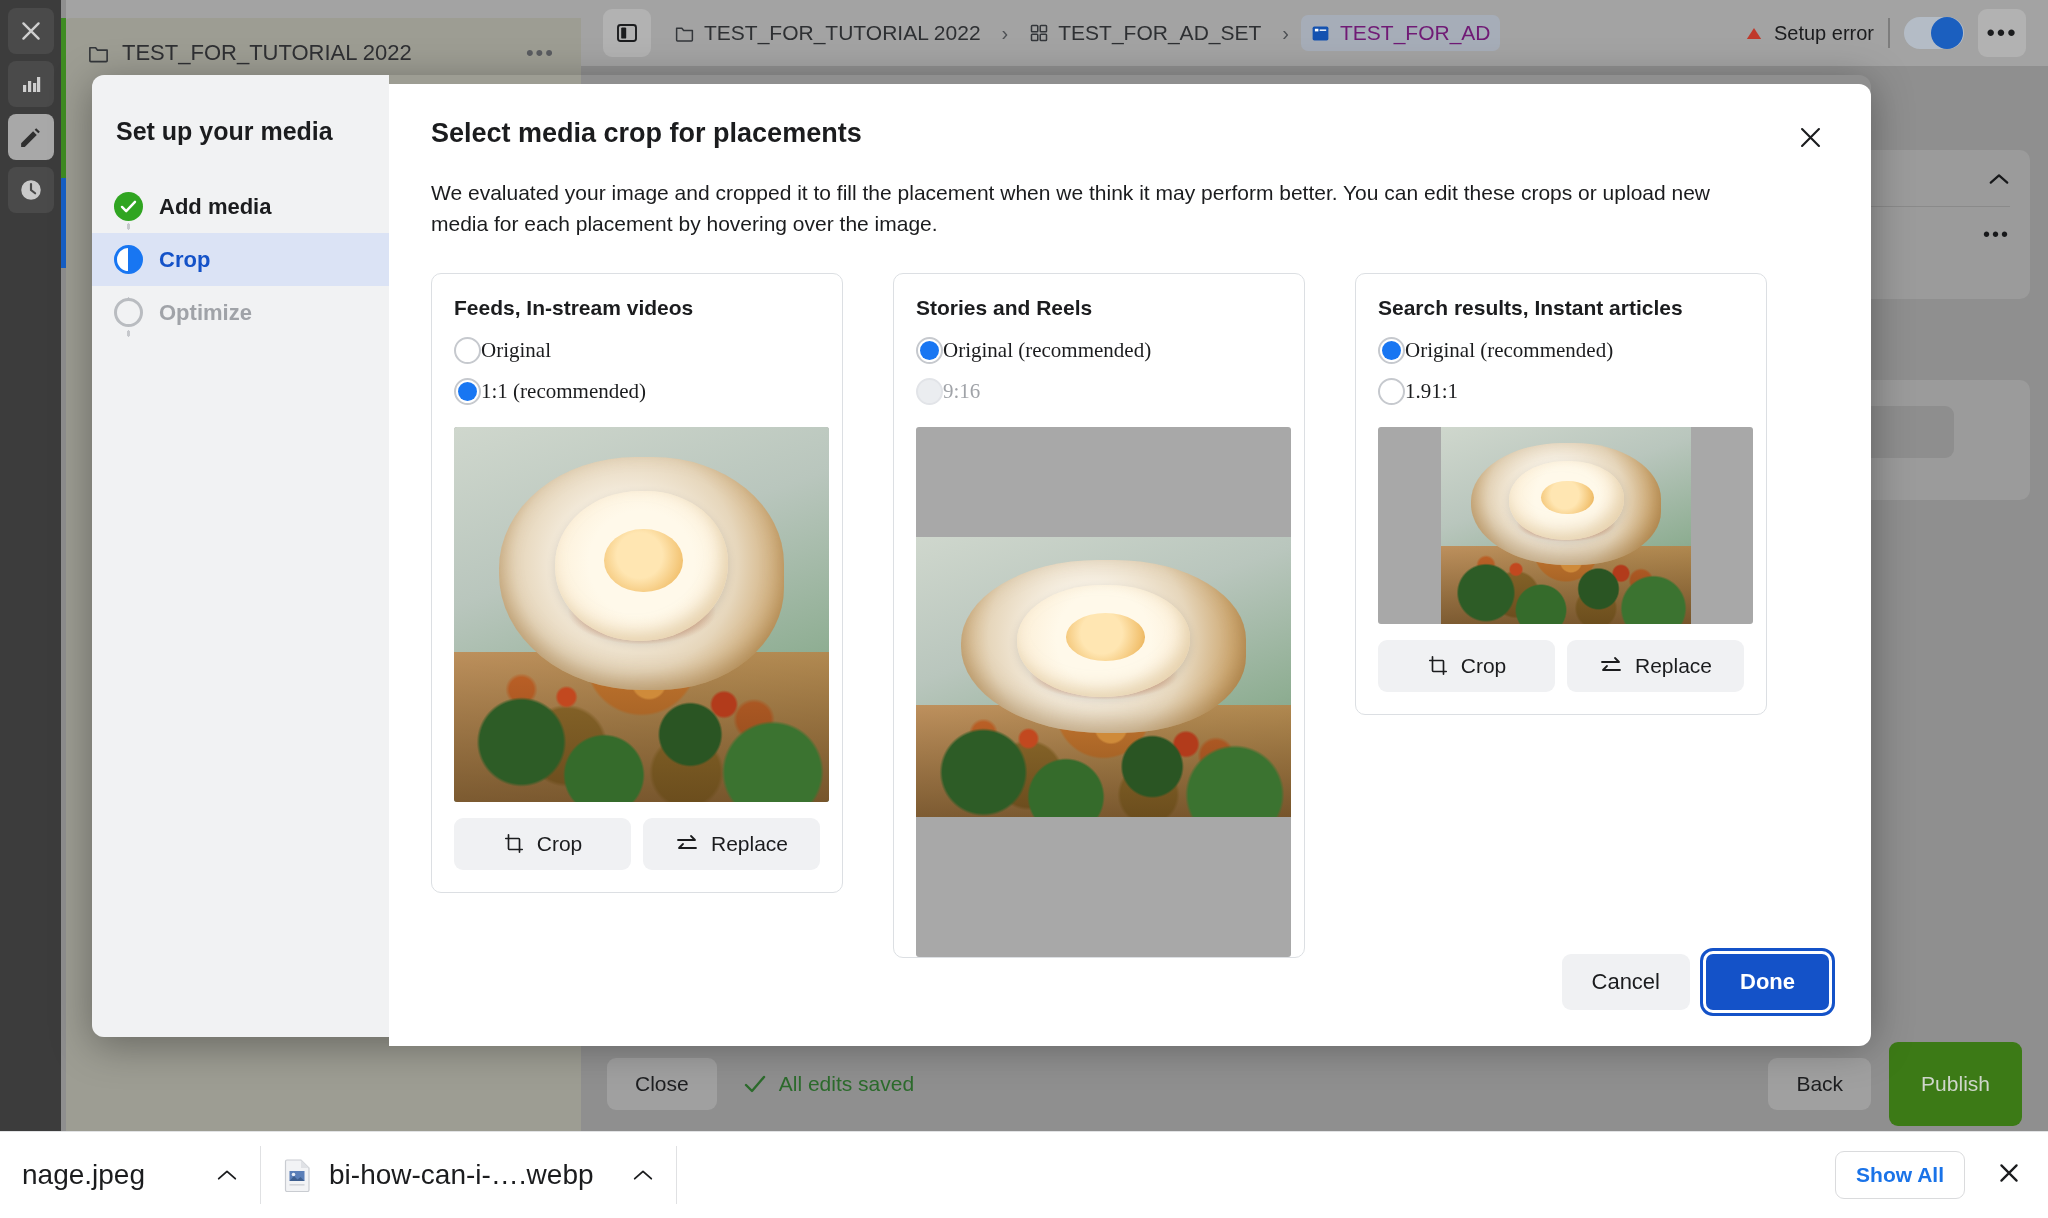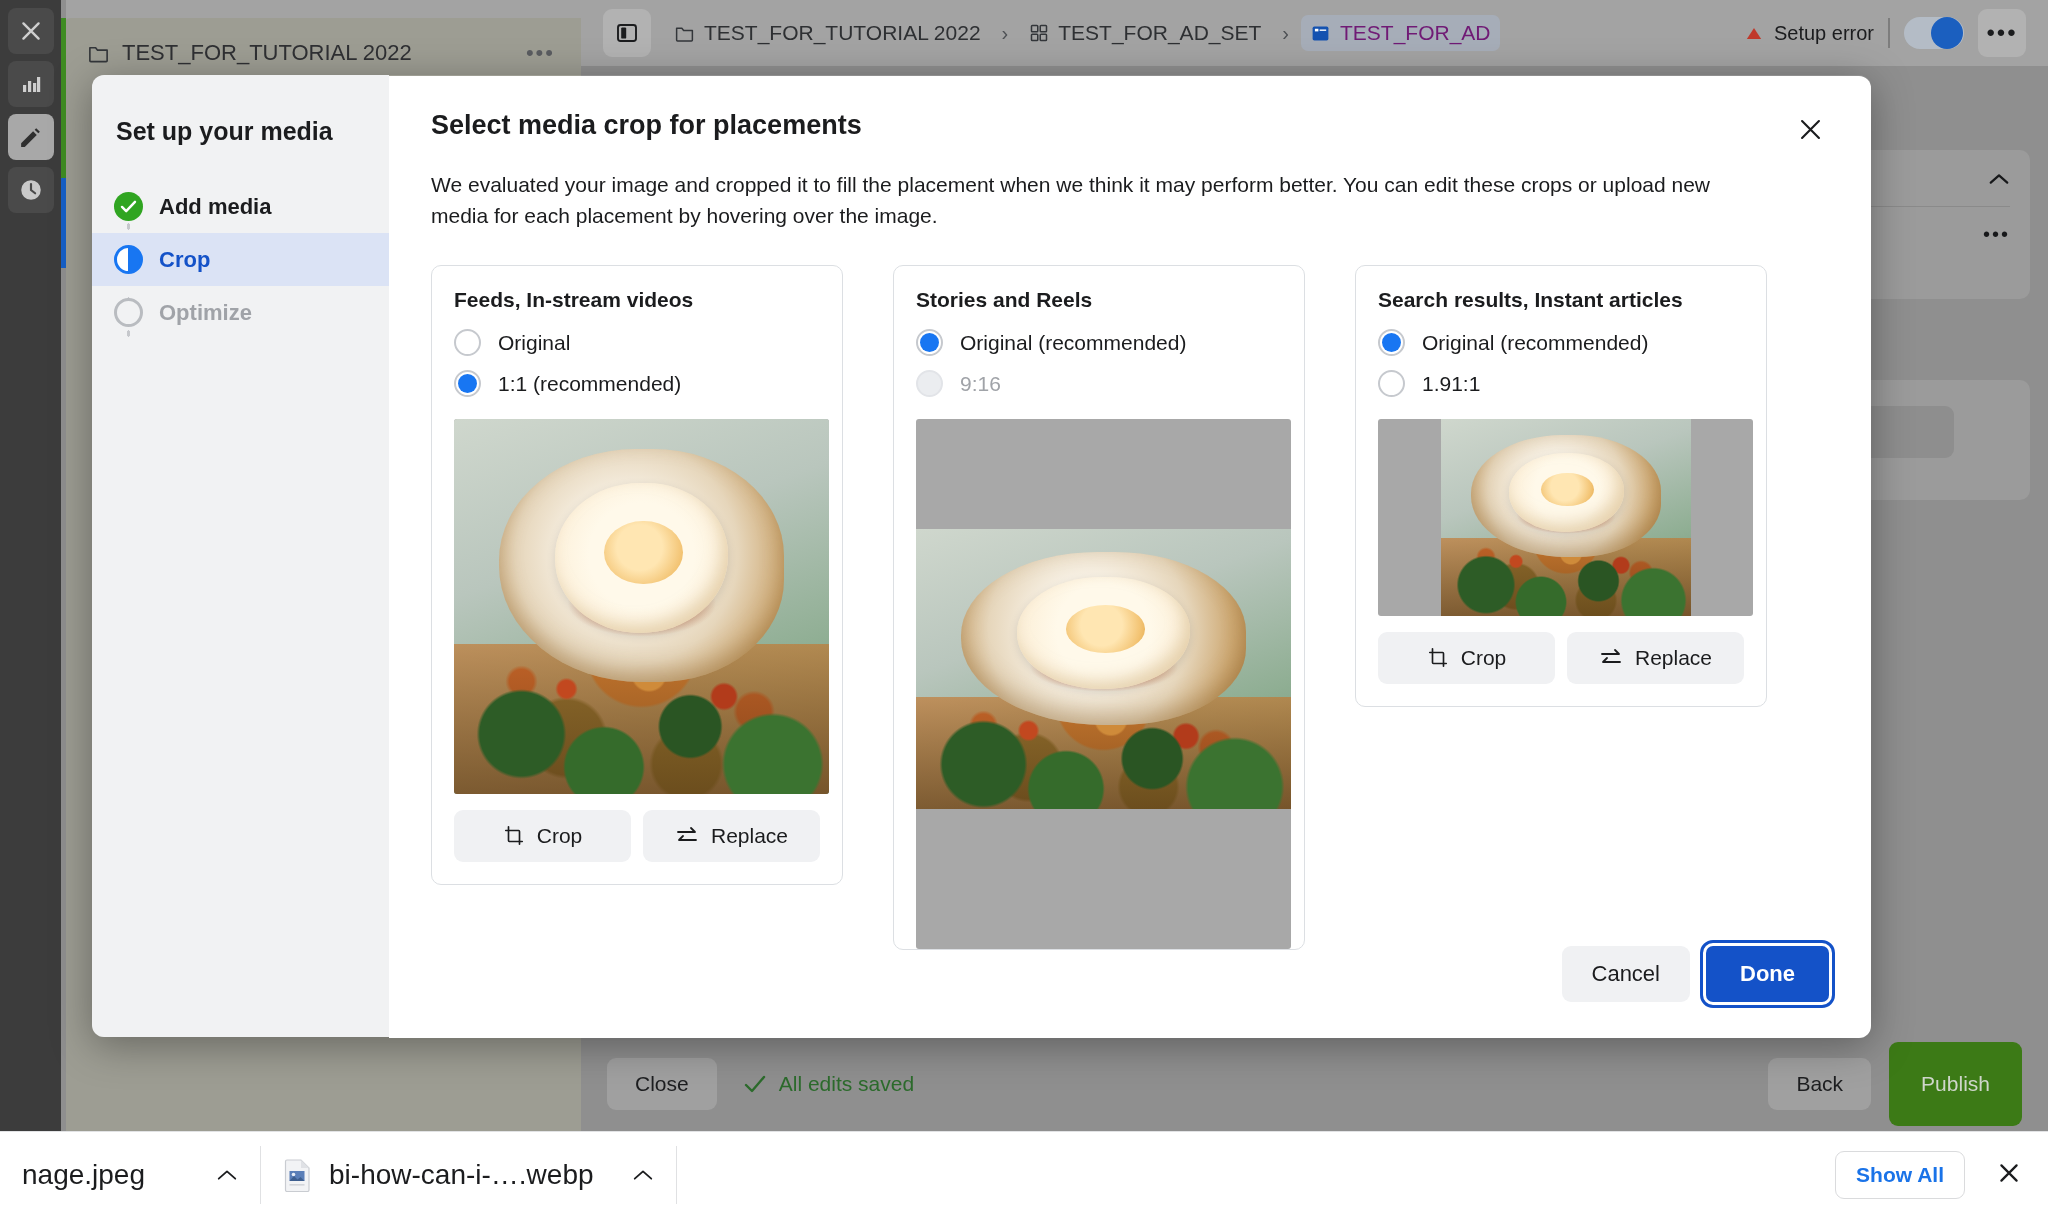--- a/index.html
+++ b/index.html
@@ -169,21 +169,21 @@
   }
   .circle { width: 29px; height: 29px; border-radius: 50%; flex: 0 0 29px; }
   .c-green { background: #30a521; display:flex; align-items:center; justify-content:center; }
   .c-half {
     background: #fff; border: 3px solid #1876f2;
     background-image: linear-gradient(to right, #fff 0 50%, #1876f2 50% 100%);
   }
   .c-empty { background: #f1f2f3; border: 3px solid #b9bcc0; }
 
   .modal-main {
-    position: absolute; left: 389px; top: 76px;
+    position: absolute; left: 389px; top: 84px;
     width: 1482px; height: 962px;
     background: #fff; border-radius: 0 12px 12px 0;
     z-index: 22;
   }
   .modal-head {
     display: flex; align-items: flex-start;
     padding: 34px 42px 0 42px;
   }
   .modal-title { font-size: 27px; font-weight: 700; color: #1b1c1e; }
   .x-close {
@@ -200,21 +200,21 @@
     display: flex; gap: 50px;
     padding: 34px 42px 0 42px;
     position: relative;
   }
   .card {
     border: 1px solid #dcdfe3; border-radius: 10px;
     padding: 22px 22px 22px 22px;
     align-self: flex-start;
   }
   .card-title { font-size: 21px; font-weight: 700; color: #1b1c1e; margin-bottom: 10px; }
-  .radio-row { display: flex; align-items: center; gap: 17px; padding: 7px 0; }
+  .radio-row { display: flex; align-items: center; padding: 7px 0; font-family: Liberation Serif, serif; }
   .radio {
     width: 27px; height: 27px; border-radius: 50%;
     border: 2px solid #c6c9ce; background: #fff;
     display: flex; align-items: center; justify-content: center;
     flex: 0 0 27px;
   }
   .radio.on { border-color: #c6c9ce; }
   .radio.on::after {
     content: ""; width: 19px; height: 19px; border-radius: 50%; background: #1876f2;
   }

